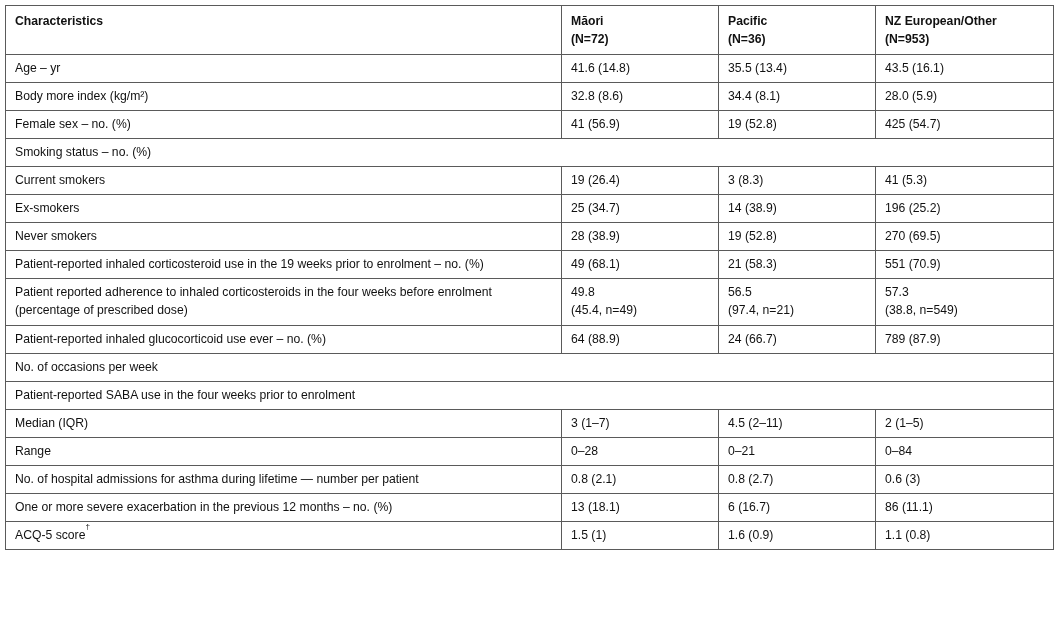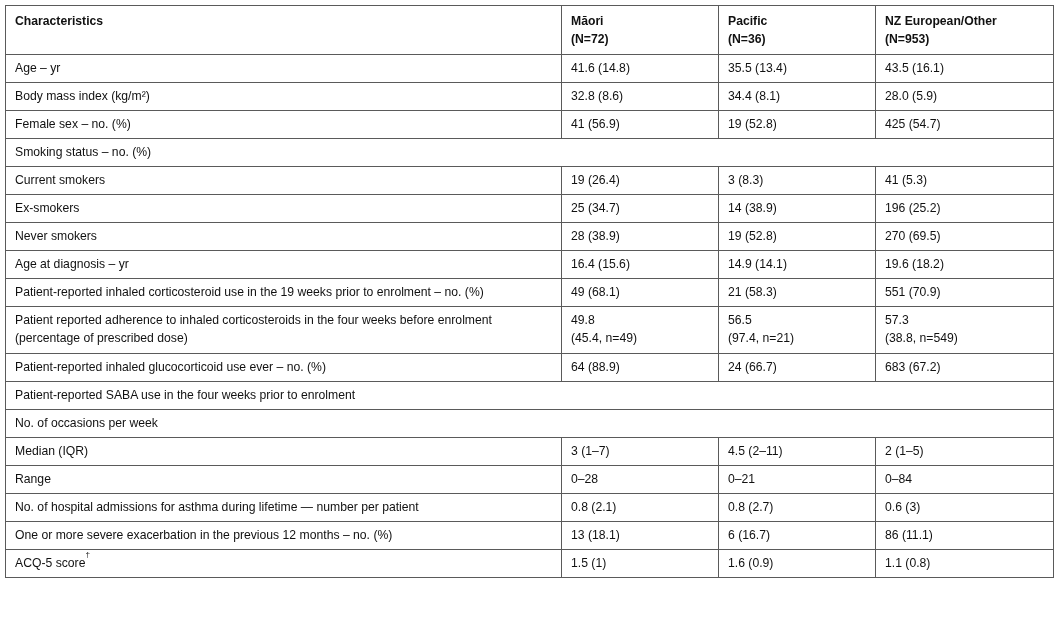--- a/index.html
+++ b/index.html
@@ -33,21 +33,21 @@
   </tr>
   </tbody>
     <tbody id="body">
       <tr class="r">
         <td><span>Age – yr</span></td>
         <td><span>41.6 (14.8)</span></td>
         <td><span>35.5 (13.4)</span></td>
         <td><span>43.5 (16.1)</span></td>
       </tr>
       <tr class="r">
-        <td><span>Body mass index (kg/m²)</span></td>
+        <td><span>Body more index (kg/m²)</span></td>
         <td><span>32.8 (8.6)</span></td>
         <td><span>34.4 (8.1)</span></td>
         <td><span>28.0 (5.9)</span></td>
       </tr>
       <tr class="r">
         <td><span>Female sex – no. (%)</span></td>
         <td><span>41 (56.9)</span></td>
         <td><span>19 (52.8)</span></td>
         <td><span>425 (54.7)</span></td>
       </tr>
@@ -66,48 +66,42 @@
         <td><span>14 (38.9)</span></td>
         <td><span>196 (25.2)</span></td>
       </tr>
       <tr class="r">
         <td><span>Never smokers</span></td>
         <td><span>28 (38.9)</span></td>
         <td><span>19 (52.8)</span></td>
         <td><span>270 (69.5)</span></td>
       </tr>
       <tr class="r">
-        <td><span>Age at diagnosis – yr</span></td>
-        <td><span>16.4 (15.6)</span></td>
-        <td><span>14.9 (14.1)</span></td>
-        <td><span>19.6 (18.2)</span></td>
-      </tr>
-      <tr class="r">
         <td><span>Patient-reported inhaled corticosteroid use in the 19 weeks prior to enrolment – no. (%)</span></td>
         <td><span>49 (68.1)</span></td>
         <td><span>21 (58.3)</span></td>
         <td><span>551 (70.9)</span></td>
       </tr>
       <tr class="two">
         <td><span>Patient reported adherence to inhaled corticosteroids in the four weeks before enrolment</span><br><span>(percentage of prescribed dose)</span></td>
         <td><span>49.8</span><br><span>(45.4, n=49)</span></td>
         <td><span>56.5</span><br><span>(97.4, n=21)</span></td>
         <td><span>57.3</span><br><span>(38.8, n=549)</span></td>
       </tr>
       <tr class="r">
         <td><span>Patient-reported inhaled glucocorticoid use ever – no. (%)</span></td>
         <td><span>64 (88.9)</span></td>
         <td><span>24 (66.7)</span></td>
-        <td><span>683 (67.2)</span></td>
+        <td><span>789 (87.9)</span></td>
+      </tr>
+      <tr class="r">
+        <td colspan="4" class="bold">No. of occasions per week</td>
       </tr>
       <tr class="r">
         <td colspan="4" class="bold">Patient-reported SABA use in the four weeks prior to enrolment</td>
-      </tr>
-      <tr class="r">
-        <td colspan="4" class="bold">No. of occasions per week</td>
       </tr>
       <tr class="r">
         <td><span>Median (IQR)</span></td>
         <td><span>3 (1–7)</span></td>
         <td><span>4.5 (2–11)</span></td>
         <td><span>2 (1–5)</span></td>
       </tr>
       <tr class="r">
         <td><span>Range</span></td>
         <td><span>0–28</span></td>

